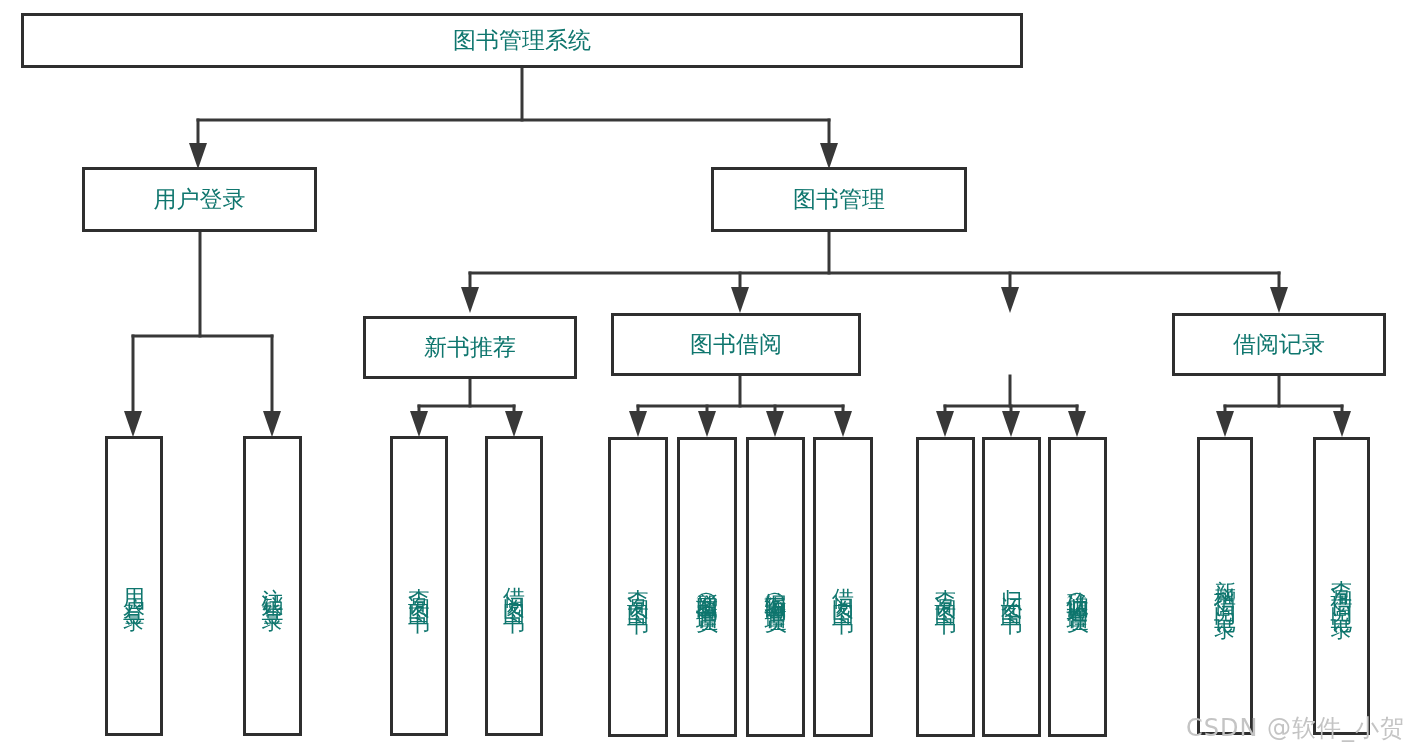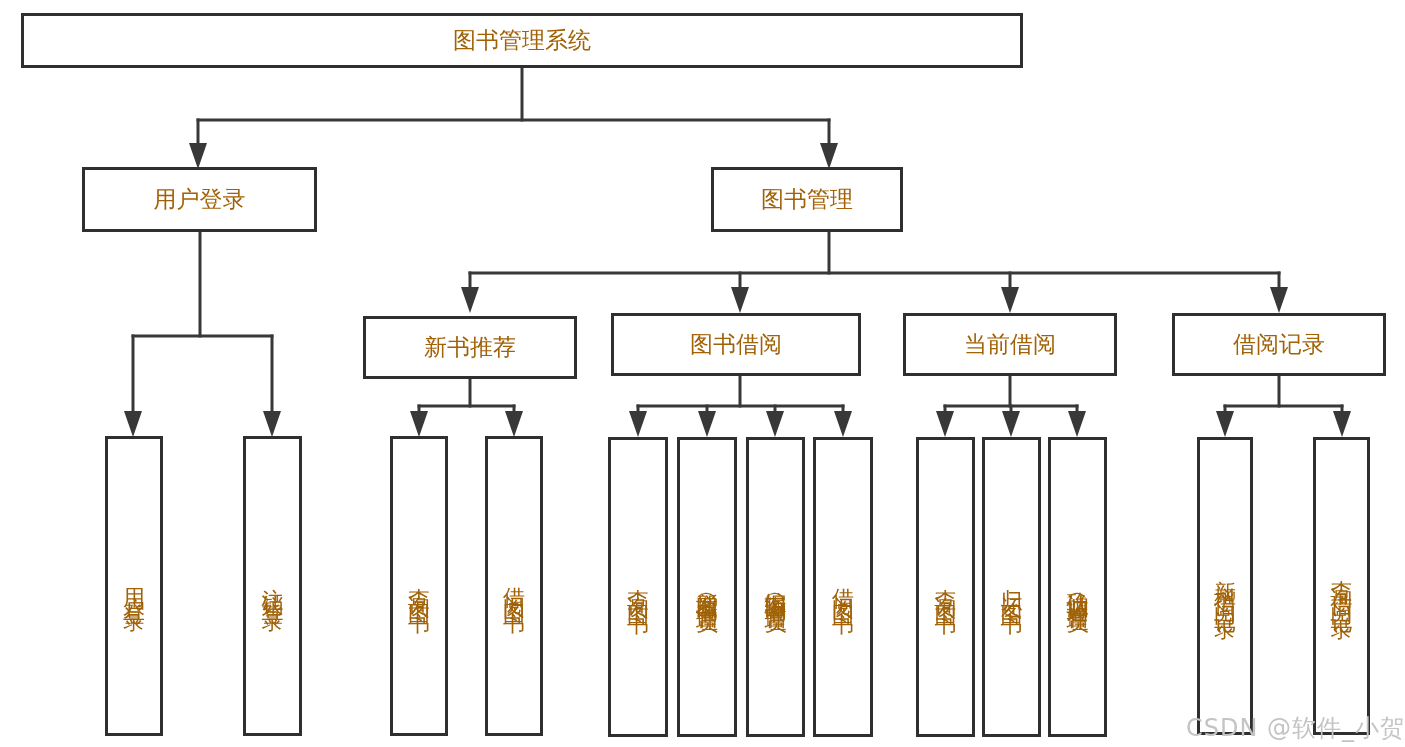--- a/index.html
+++ b/index.html
@@ -20,21 +20,21 @@
     left: 0;
     top: 0;
     width: 1405px;
     height: 747px;
   }
   .box {
     position: absolute;
     box-sizing: border-box;
     background: #ffffff;
     border: 3px solid #2f2f2f;
-    color: #a16207;
+    color: #0f766e;
     display: flex;
     align-items: center;
     justify-content: center;
     font-size: 23px;
     line-height: 1;
     text-align: center;
     white-space: nowrap;
   }
   .leaf {
     writing-mode: vertical-rl;
@@ -119,25 +119,24 @@
     <line x1="1225" y1="406" x2="1342" y2="406"></line>
     <line x1="1225" y1="406" x2="1225" y2="414"></line>
     <polygon points="1216,411 1234,411 1225,437" stroke="none"></polygon>
     <line x1="1342" y1="406" x2="1342" y2="414"></line>
     <polygon points="1333,411 1351,411 1342,437" stroke="none"></polygon>
   </svg>
 
   <div class="box" style="left:21px; top:13px; width:1002px; height:55px;">图书管理系统</div>
 
   <div class="box" style="left:82px; top:167px; width:235px; height:65px;">用户登录</div>
-  <div class="box" style="left:711px; top:167px; width:192px; height:65px;">图书管理</div>
+  <div class="box" style="left:711px; top:167px; width:256px; height:65px;">图书管理</div>
 
   <div class="box" style="left:363px; top:316px; width:214px; height:63px;">新书推荐</div>
   <div class="box" style="left:611px; top:313px; width:250px; height:63px;">图书借阅</div>
-  <div class="box" style="left:903px; top:313px; width:214px; height:63px;">当前借阅</div>
   <div class="box" style="left:1172px; top:313px; width:214px; height:63px;">借阅记录</div>
 
   <div class="box leaf" style="left:105px; top:436px; width:58px; height:300px;">用户登录</div>
   <div class="box leaf" style="left:243px; top:436px; width:59px; height:300px;">注销登录</div>
 
   <div class="box leaf" style="left:390px; top:436px; width:58px; height:300px;">查询图书</div>
   <div class="box leaf" style="left:485px; top:436px; width:58px; height:300px;">借阅图书</div>
 
   <div class="box leaf" style="left:608px; top:437px; width:60px; height:300px;">查询图书</div>
   <div class="box leaf long" style="left:677px; top:437px; width:60px; height:300px;">新增图书（管理员）</div>

